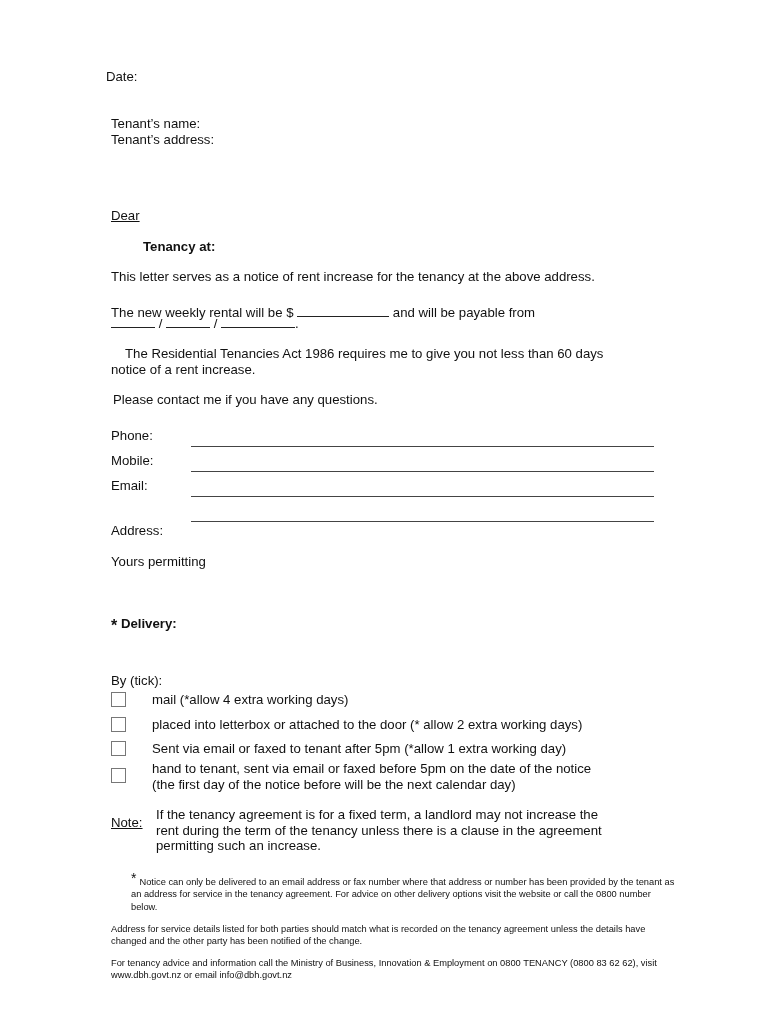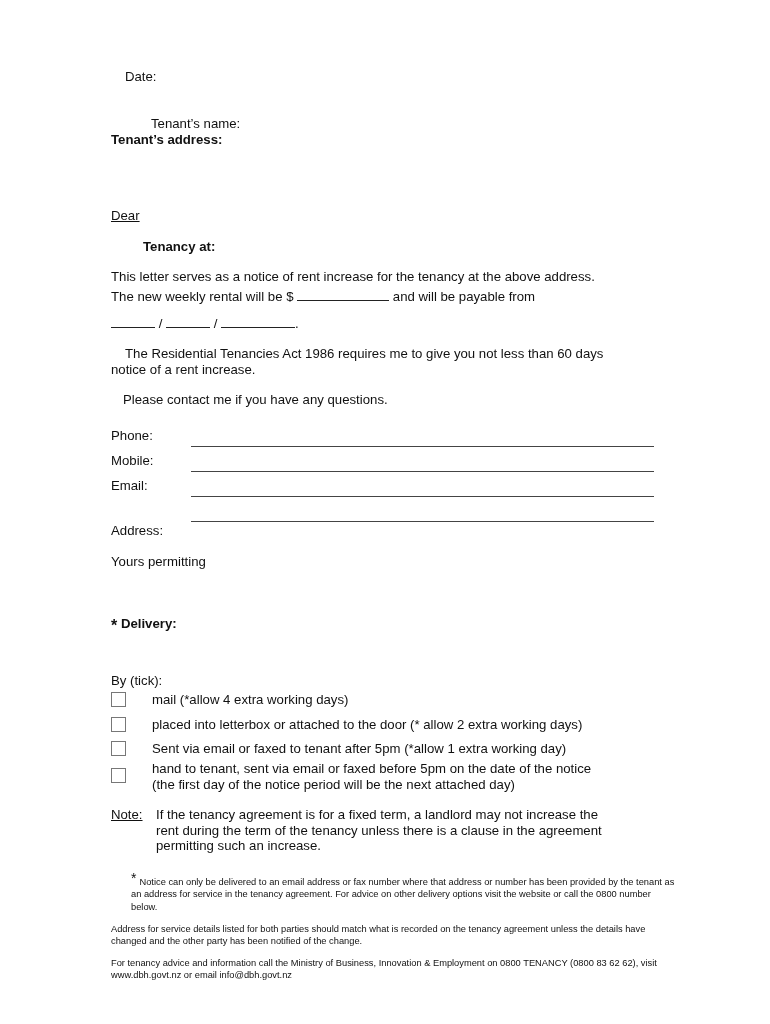--- a/index.html
+++ b/index.html
@@ -7,53 +7,53 @@
       width: 770px; height: 1024px; position: relative; overflow: hidden;
       font-family: "Liberation Sans", sans-serif; color: #111111;
     }
     .abs { position: absolute; white-space: nowrap; }
     .t13 { font-size: 13.2px; line-height: 15.5px; }
     .bold { font-weight: bold; }
     .blank { display: inline-block; border-bottom: 1px solid #222; height: 12px; vertical-align: baseline; }
     .rule { position: absolute; left: 191px; width: 463px; height: 0; border-top: 1px solid #444; }
     .cb { position: absolute; left: 111px; width: 15px; height: 15px; border: 1px solid #777; background: #fff; box-sizing: border-box; }
     .small { font-size: 9.3px; line-height: 12.4px; white-space: normal; width: 548px; }
-    .note-label { text-decoration: underline; }
+    .note-label { text-decoration: underline; margin-top: 8px; }
     .star { font-size: 16px; font-weight: bold; vertical-align: -3px; }
     .star-small { font-size: 14px; vertical-align: 2px; margin-right: 3px; }
   </style>
 </head>
 <body>
 
-<div class="abs t13" style="left:125px; top:69px;">Date:</div>
-<div class="abs t13" style="left:111px; top:116px;margin-left:40px;">Tenant’s name:</div>
-<div class="abs t13" style="left:111px; top:132px;font-weight:bold;">Tenant’s address:</div>
+<div class="abs t13" style="left:106px; top:69px;">Date:</div>
+<div class="abs t13" style="left:111px; top:116px;">Tenant’s name:</div>
+<div class="abs t13" style="left:111px; top:132px;">Tenant’s address:</div>
 
 <div class="abs t13" style="left:111px; top:208px;text-decoration:underline;">Dear</div>
 <div class="abs t13 bold" style="left:111px; top:239px;margin-left:32px;">Tenancy at:</div>
 
 <div class="abs t13" style="left:111px; top:269px;">This letter serves as a notice of rent increase for the tenancy at the above address.</div>
 
-<div class="abs t13" style="left:111px; top:288px;">
+<div class="abs t13" style="left:111px; top:304px;">
   <span>The new weekly rental will be $</span>
   <span class="blank" style="width:92px;"></span>
   <span>and will be payable from</span>
 </div>
 <div class="abs t13" style="left:111px; top:315px;">
   <span class="blank" style="width:44px;"></span>
   <span>/</span>
   <span class="blank" style="width:44px;"></span>
   <span>/</span>
   <span class="blank" style="width:74px;"></span><span>.</span>
 </div>
 
 <div class="abs t13" style="left:125px; top:346px;">The Residential Tenancies Act 1986 requires me to give you not less than 60 days</div>
 <div class="abs t13" style="left:111px; top:362px;">notice of a rent increase.</div>
 
-<div class="abs t13" style="left:123px; top:392px;">Please contact me if you have any questions.</div>
+<div class="abs t13" style="left:113px; top:392px;">Please contact me if you have any questions.</div>
 
 <div class="abs t13" style="left:111px; top:428px;">Phone:</div>
 <div class="rule" style="top:446px;"></div>
 <div class="abs t13" style="left:111px; top:453px;">Mobile:</div>
 <div class="rule" style="top:471px;"></div>
 <div class="abs t13" style="left:111px; top:478px;">Email:</div>
 <div class="rule" style="top:496px;"></div>
 <div class="abs t13" style="left:111px; top:503px;margin-top:20px;">Address:</div>
 <div class="rule" style="top:521px;"></div>
 
@@ -69,21 +69,21 @@
 <div class="abs t13" style="left:152px; top:692px;">mail (*allow 4 extra working days)</div>
 
 <div class="cb" style="top:717px;"></div>
 <div class="abs t13" style="left:152px; top:717px;">placed into letterbox or attached to the door (* allow 2 extra working days)</div>
 
 <div class="cb" style="top:741px;"></div>
 <div class="abs t13" style="left:152px; top:741px;">Sent via email or faxed to tenant after 5pm (*allow 1 extra working day)</div>
 
 <div class="cb" style="top:768px;"></div>
 <div class="abs t13" style="left:152px; top:761px;">hand to tenant, sent via email or faxed before 5pm on the date of the notice</div>
-<div class="abs t13" style="left:152px; top:777px;">(the first day of the notice period will be the next attached day)</div>
+<div class="abs t13" style="left:152px; top:777px;">(the first day of the notice before will be the next calendar day)</div>
 
 <div class="abs t13 note-label" style="left:111px; top:807px;">Note:</div>
 <div class="abs t13" style="left:156px; top:807px;">If the tenancy agreement is for a fixed term, a landlord may not increase the</div>
 <div class="abs t13" style="left:156px; top:823px;">rent during the term of the tenancy unless there is a clause in the agreement</div>
 <div class="abs t13" style="left:156px; top:838px;">permitting such an increase.</div>
 
 <div class="abs small" style="left:111px; top:872px;margin-left:20px;">
   <span class="star-small">*</span><span>Notice can only be delivered to an email address or fax number where that address or number has been provided by the tenant as an address for service in the tenancy agreement. For advice on other delivery options visit the website or call the 0800 number below.</span>
 </div>
 <div class="abs small" style="left:111px; top:923px;">Address for service details listed for both parties should match what is recorded on the tenancy agreement unless the details have changed and the other party has been notified of the change.</div>

